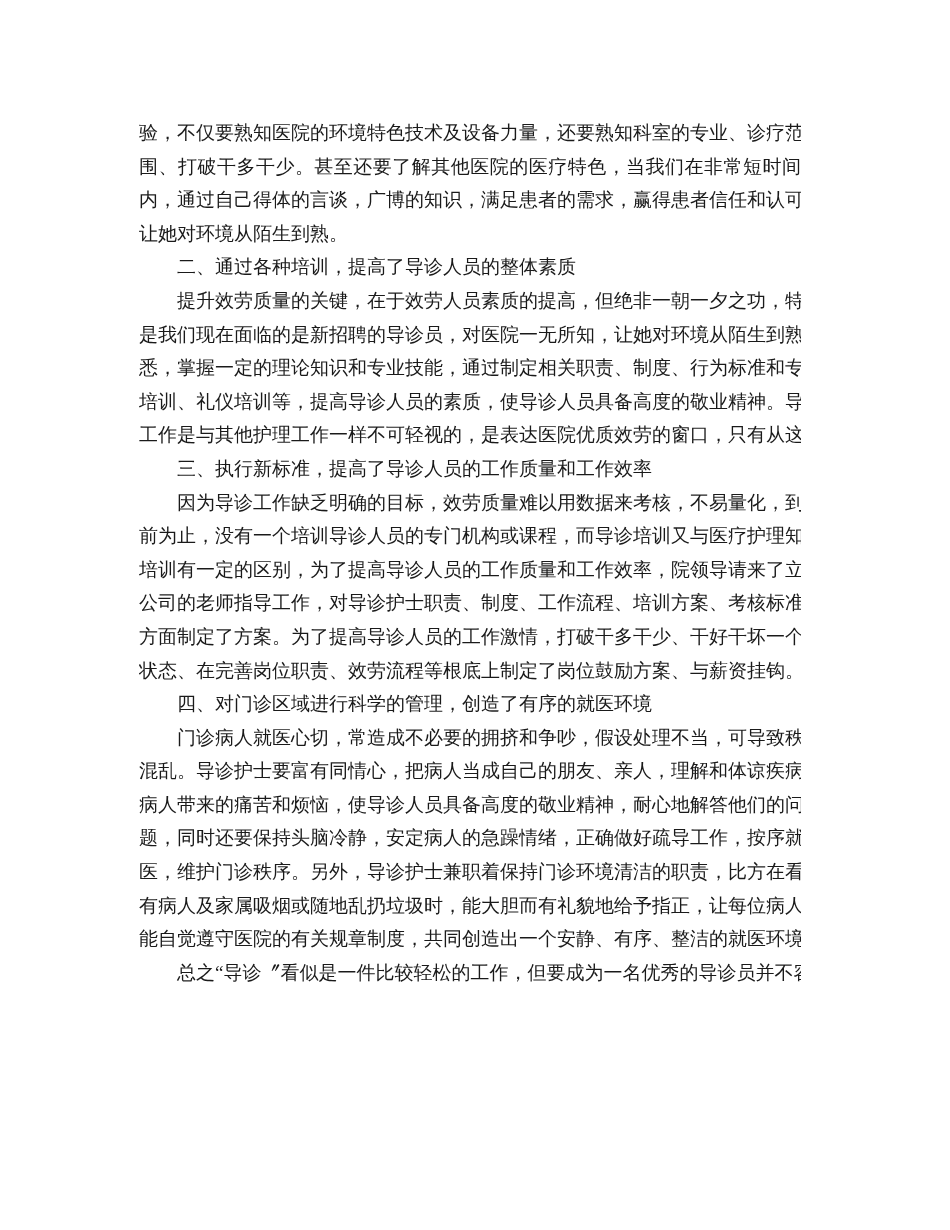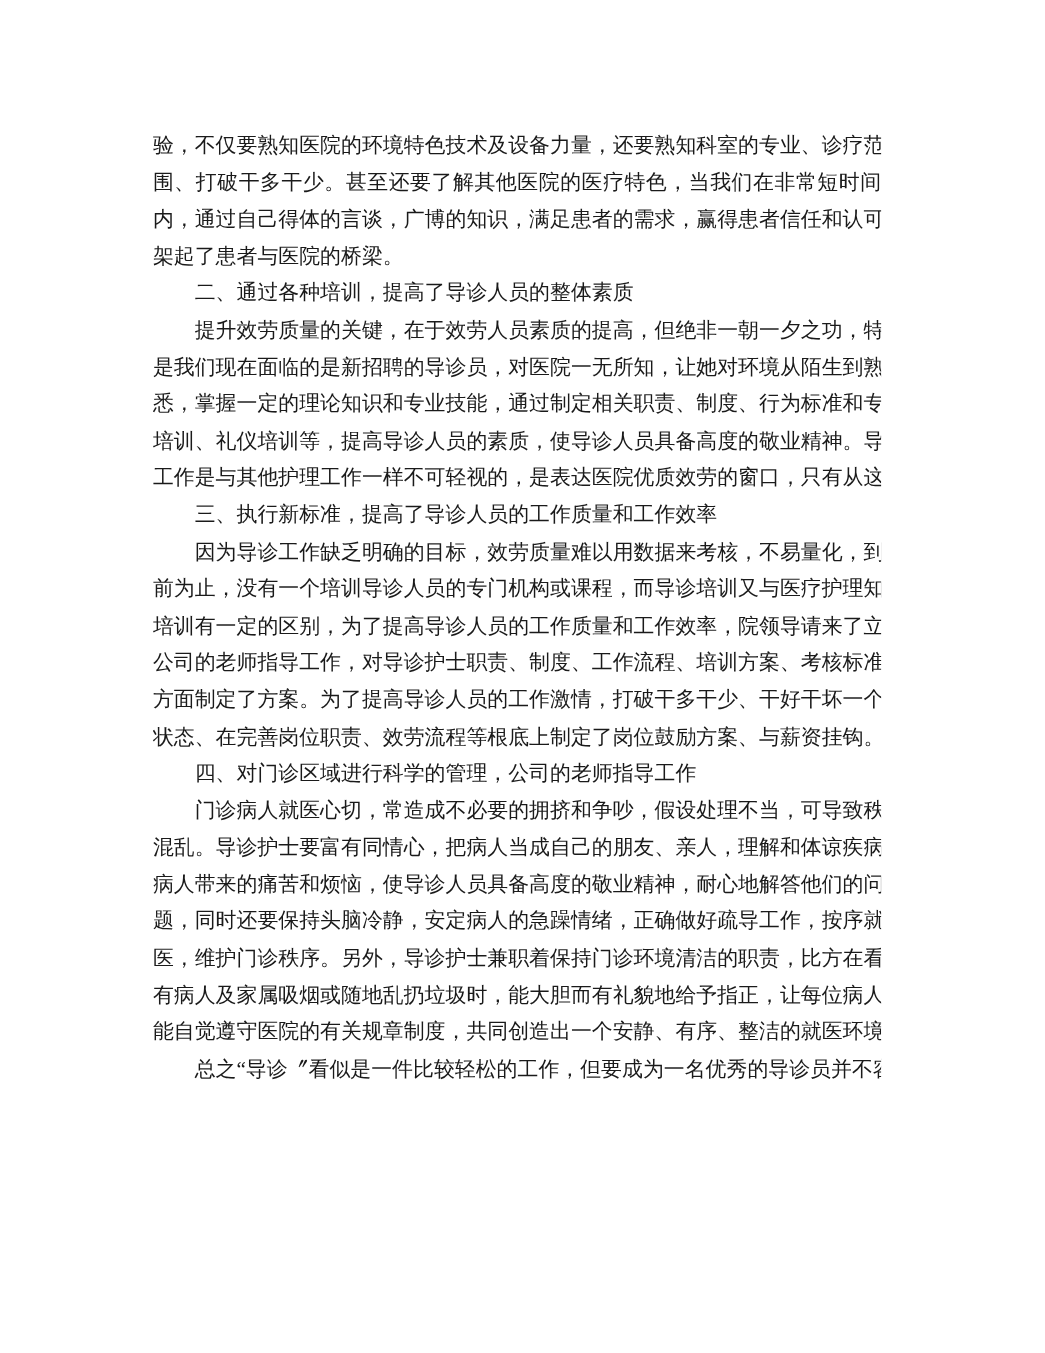--- a/index.html
+++ b/index.html
@@ -21,21 +21,21 @@
 </head>
 <body>
 
 <div class="page">
   <div class="content">
 
     <div>
       <div class="line">验，不仅要熟知医院的环境特色技术及设备力量，还要熟知科室的专业、诊疗范</div>
       <div class="line">围、打破干多干少。甚至还要了解其他医院的医疗特色，当我们在非常短时间</div>
       <div class="line">内，通过自己得体的言谈，广博的知识，满足患者的需求，赢得患者信任和认可。</div>
-      <div class="line last">架起了患者与医院的桥梁。</div>
+      <div class="line last">让她对环境从陌生到熟。</div>
     </div>
 
     <div class="line indent heading">二、通过各种培训，提高了导诊人员的整体素质</div>
 
     <div>
       <div class="line indent">提升效劳质量的关键，在于效劳人员素质的提高，但绝非一朝一夕之功，特别</div>
       <div class="line">是我们现在面临的是新招聘的导诊员，对医院一无所知，让她对环境从陌生到熟</div>
       <div class="line">悉，掌握一定的理论知识和专业技能，通过制定相关职责、制度、行为标准和专业</div>
       <div class="line">培训、礼仪培训等，提高导诊人员的素质，使导诊人员具备高度的敬业精神。导诊</div>
       <div class="line">工作是与其他护理工作一样不可轻视的，是表达医院优质效劳的窗口，只有从这一</div>
@@ -45,21 +45,21 @@
 
     <div>
       <div class="line indent">因为导诊工作缺乏明确的目标，效劳质量难以用数据来考核，不易量化，到目</div>
       <div class="line">前为止，没有一个培训导诊人员的专门机构或课程，而导诊培训又与医疗护理知识</div>
       <div class="line">培训有一定的区别，为了提高导诊人员的工作质量和工作效率，院领导请来了立信</div>
       <div class="line">公司的老师指导工作，对导诊护士职责、制度、工作流程、培训方案、考核标准等</div>
       <div class="line">方面制定了方案。为了提高导诊人员的工作激情，打破干多干少、干好干坏一个样</div>
       <div class="line last">状态、在完善岗位职责、效劳流程等根底上制定了岗位鼓励方案、与薪资挂钩。</div>
     </div>
 
-    <div class="line indent heading">四、对门诊区域进行科学的管理，公司的老师指导工作</div>
+    <div class="line indent heading">四、对门诊区域进行科学的管理，创造了有序的就医环境</div>
 
     <div>
       <div class="line indent">门诊病人就医心切，常造成不必要的拥挤和争吵，假设处理不当，可导致秩序</div>
       <div class="line">混乱。导诊护士要富有同情心，把病人当成自己的朋友、亲人，理解和体谅疾病给</div>
       <div class="line">病人带来的痛苦和烦恼，使导诊人员具备高度的敬业精神，耐心地解答他们的问</div>
       <div class="line">题，同时还要保持头脑冷静，安定病人的急躁情绪，正确做好疏导工作，按序就</div>
       <div class="line">医，维护门诊秩序。另外，导诊护士兼职着保持门诊环境清洁的职责，比方在看到</div>
       <div class="line">有病人及家属吸烟或随地乱扔垃圾时，能大胆而有礼貌地给予指正，让每位病人都</div>
       <div class="line last">能自觉遵守医院的有关规章制度，共同创造出一个安静、有序、整洁的就医环境。</div>
     </div>

